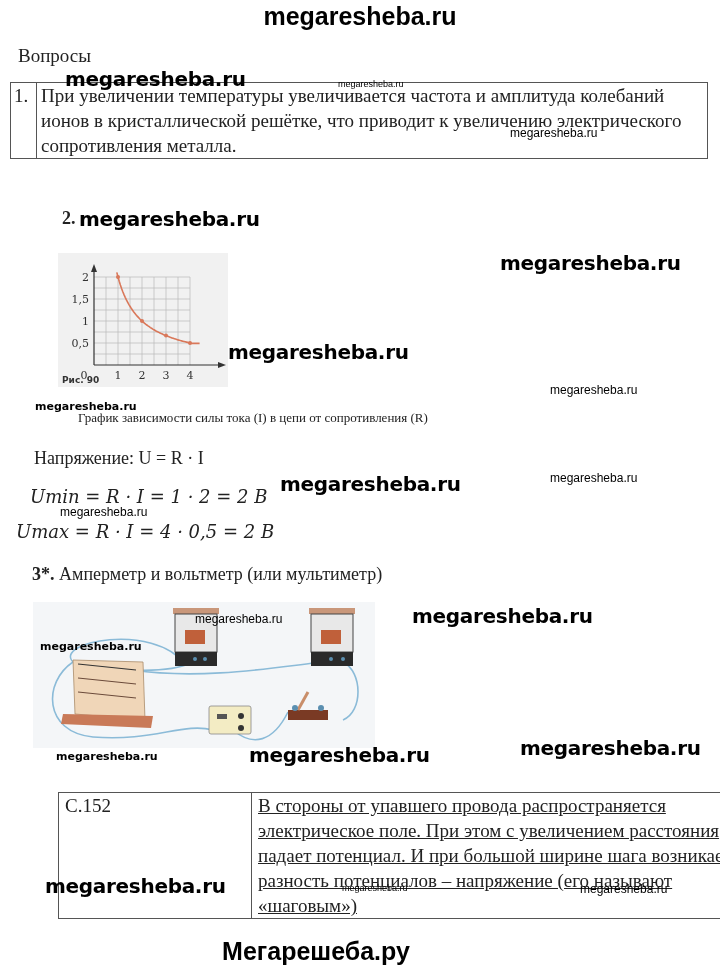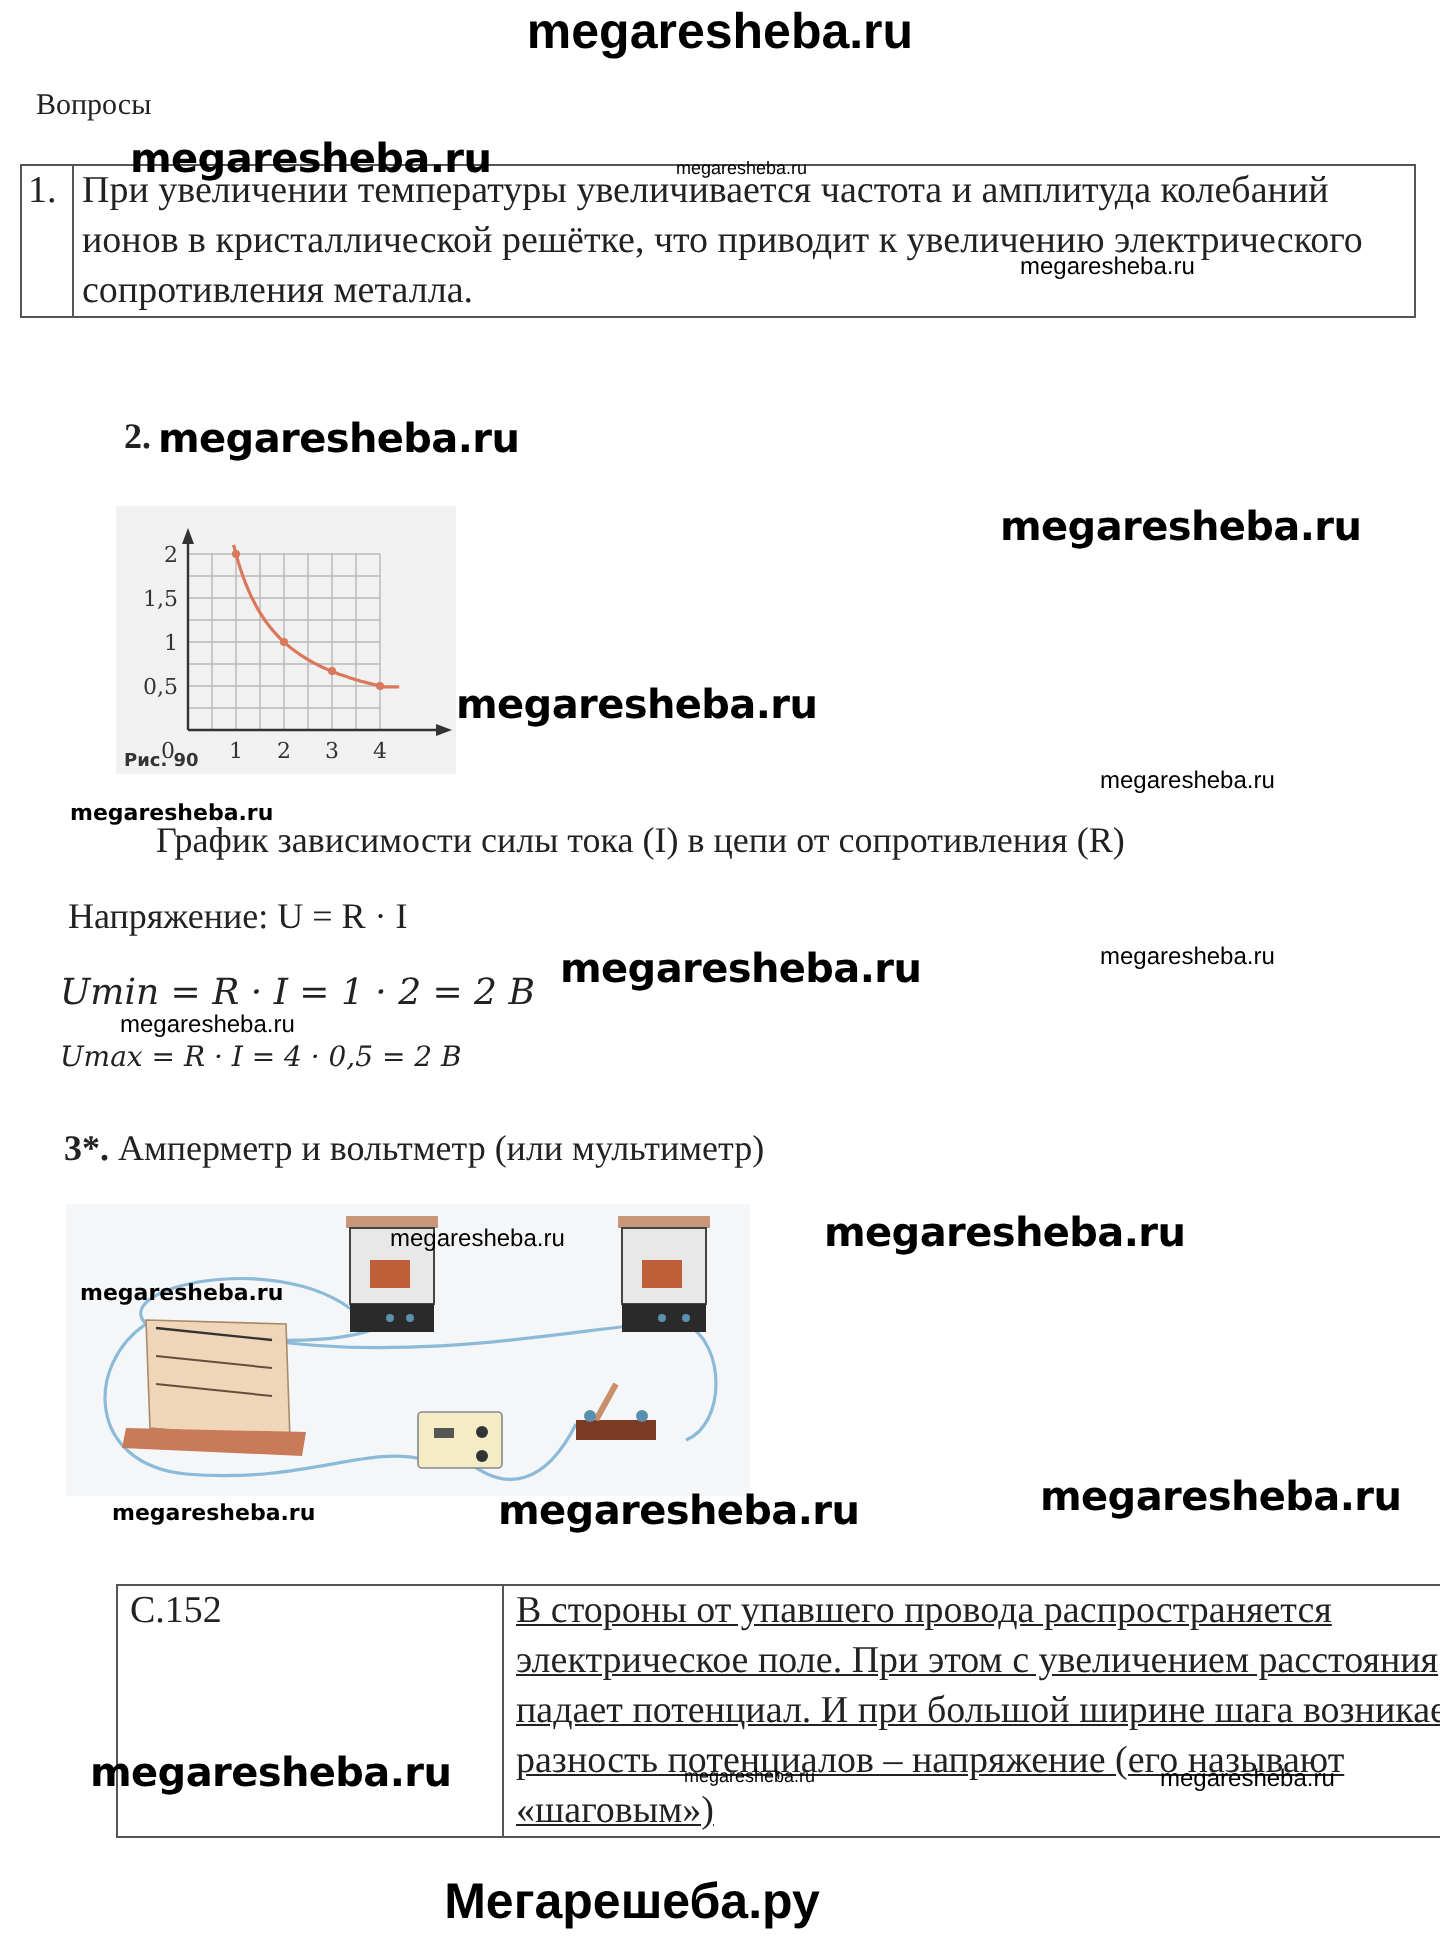--- a/index.html
+++ b/index.html
@@ -17,21 +17,21 @@
   .serif { font-family: "Liberation Serif", serif; }
   table.qtable { border-collapse: collapse; }
   table.qtable td { border: 1px solid #555; vertical-align: top; font-size: 19px; line-height: 25px; padding: 0 4px; }
   .math { font-family: "DejaVu Serif", serif; font-style: italic; }
 </style>
 </head>
 <body>
 
 <div class="abs site-header" style="left:0; width:720px; top:2px; text-align:center;">megaresheba.ru</div>
 
-<div class="abs serif" style="left:18px; top:45px; font-size:15px;">Вопросы</div>
+<div class="abs serif" style="left:18px; top:45px; font-size:19px;">Вопросы</div>
 
 <table class="qtable abs" style="left:10px; top:82px; width:698px;">
   <tbody>
       <tr>
     <td style="width:19px; padding:0 3px;">1.</td>
     <td style="padding-left:4px;margin-top:20px;">При увеличении температуры увеличивается частота и амплитуда колебаний ионов в кристаллической решётке, что приводит к увеличению электрического сопротивления металла.</td>
   </tr>
 </tbody>
   </table>
 
@@ -70,27 +70,27 @@
       <text x="132" y="126" text-anchor="middle" font-size="11" font-family="DejaVu Serif, serif" fill="#333">4</text>
       <text x="4" y="130" font-size="9" font-weight="bold" font-family="DejaVu Sans, sans-serif" fill="#333">Рис. 90</text>
       <path d="M 58.8 19.4 L 60.0 24.0 L 61.2 28.2 L 62.4 32.0 L 63.6 35.5 L 64.8 38.7 L 66.0 41.6 L 67.2 44.3 L 68.4 46.8 L 69.6 49.1 L 70.8 51.3 L 72.0 53.3 L 73.2 55.2 L 74.4 57.0 L 75.6 58.7 L 76.8 60.2 L 78.0 61.7 L 79.2 63.1 L 80.4 64.4 L 81.6 65.7 L 82.8 66.9 L 84.0 68.0 L 85.2 69.1 L 86.4 70.1 L 87.6 71.1 L 88.8 72.0 L 90.0 72.9 L 91.2 73.7 L 92.4 74.6 L 93.6 75.3 L 94.8 76.1 L 96.0 76.8 L 97.2 77.5 L 98.4 78.2 L 99.6 78.8 L 100.8 79.4 L 102.0 80.0 L 103.2 80.6 L 104.4 81.1 L 105.6 81.7 L 106.8 82.2 L 108.0 82.7 L 109.2 83.1 L 110.4 83.6 L 111.6 84.1 L 112.8 84.5 L 114.0 84.9 L 115.2 85.3 L 116.4 85.7 L 117.6 86.1 L 118.8 86.5 L 120.0 86.9 L 121.2 87.2 L 122.4 87.6 L 123.6 87.9 L 124.8 88.2 L 126.0 88.5 L 127.2 88.8 L 128.4 89.1 L 129.6 89.4 L 130.8 89.7 L 132.0 90.0 L 133.2 90.4 L 134.4 90.4 L 135.6 90.4 L 136.8 90.4 L 138.0 90.4 L 139.2 90.4 L 140.4 90.4 L 141.6 90.4" fill="none" stroke="#d9785a" stroke-width="1.6"></path>
       <circle cx="60" cy="24" r="2" fill="#d9785a"></circle>
       <circle cx="84" cy="68" r="2" fill="#d9785a"></circle>
       <circle cx="108" cy="82.52" r="2" fill="#d9785a"></circle>
       <circle cx="132" cy="90" r="2" fill="#d9785a"></circle>
     </svg>
 </div>
 
-<div class="abs serif" style="left:78px; top:410px; font-size:18px;text-align:right;">
+<div class="abs serif" style="left:78px; top:410px; font-size:13px;text-align:right;">
   <span>График зависимости силы тока (I) в цепи от сопротивления (R)</span>
 </div>
 
 <div class="abs serif" style="left:34px; top:448px; font-size:18px;">Напряжение: U = R · I</div>
 <div class="abs math" style="left:30px; top:486px; font-size:18px;">Umin = R · I = 1 · 2 = 2 В</div>
-<div class="abs math" style="left:30px; top:521px; font-size:14px;">Umax = R · I = 4 · 0,5 = 2 В</div>
+<div class="abs math" style="left:16px; top:521px; font-size:18px;">Umax = R · I = 4 · 0,5 = 2 В</div>
 
 <div class="abs serif" style="left:32px; top:564px; font-size:18px;">
   <b>3*.</b>
   <span>Амперметр и вольтметр (или мультиметр)</span>
 </div>
 
 <div class="abs" style="left:33px; top:602px; width:342px; height:146px; background:#f4f6f8;">
   <svg width="342" height="146">
 
     <path d="M40 60 C 20 40, 120 20, 152 62" fill="none" stroke="#8bbbd8" stroke-width="1.6"></path>

